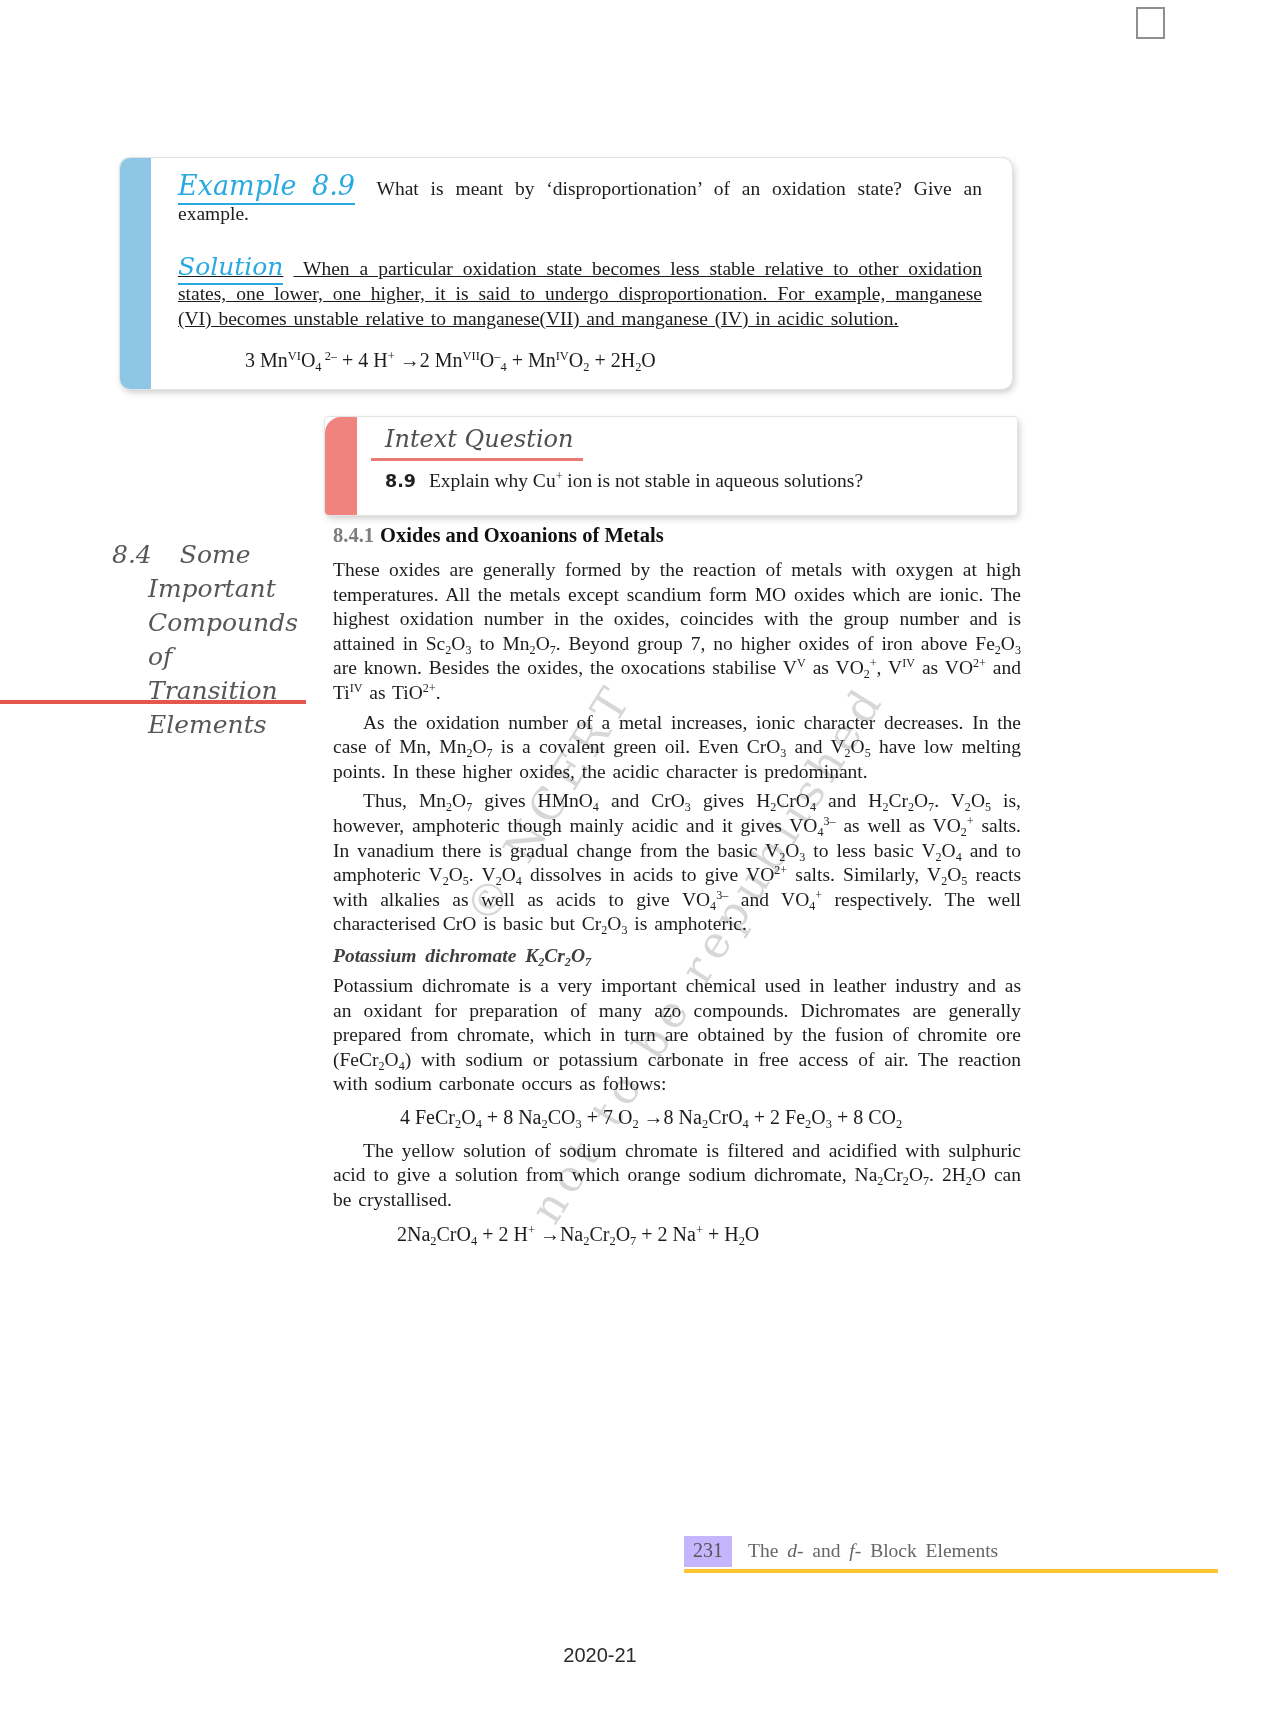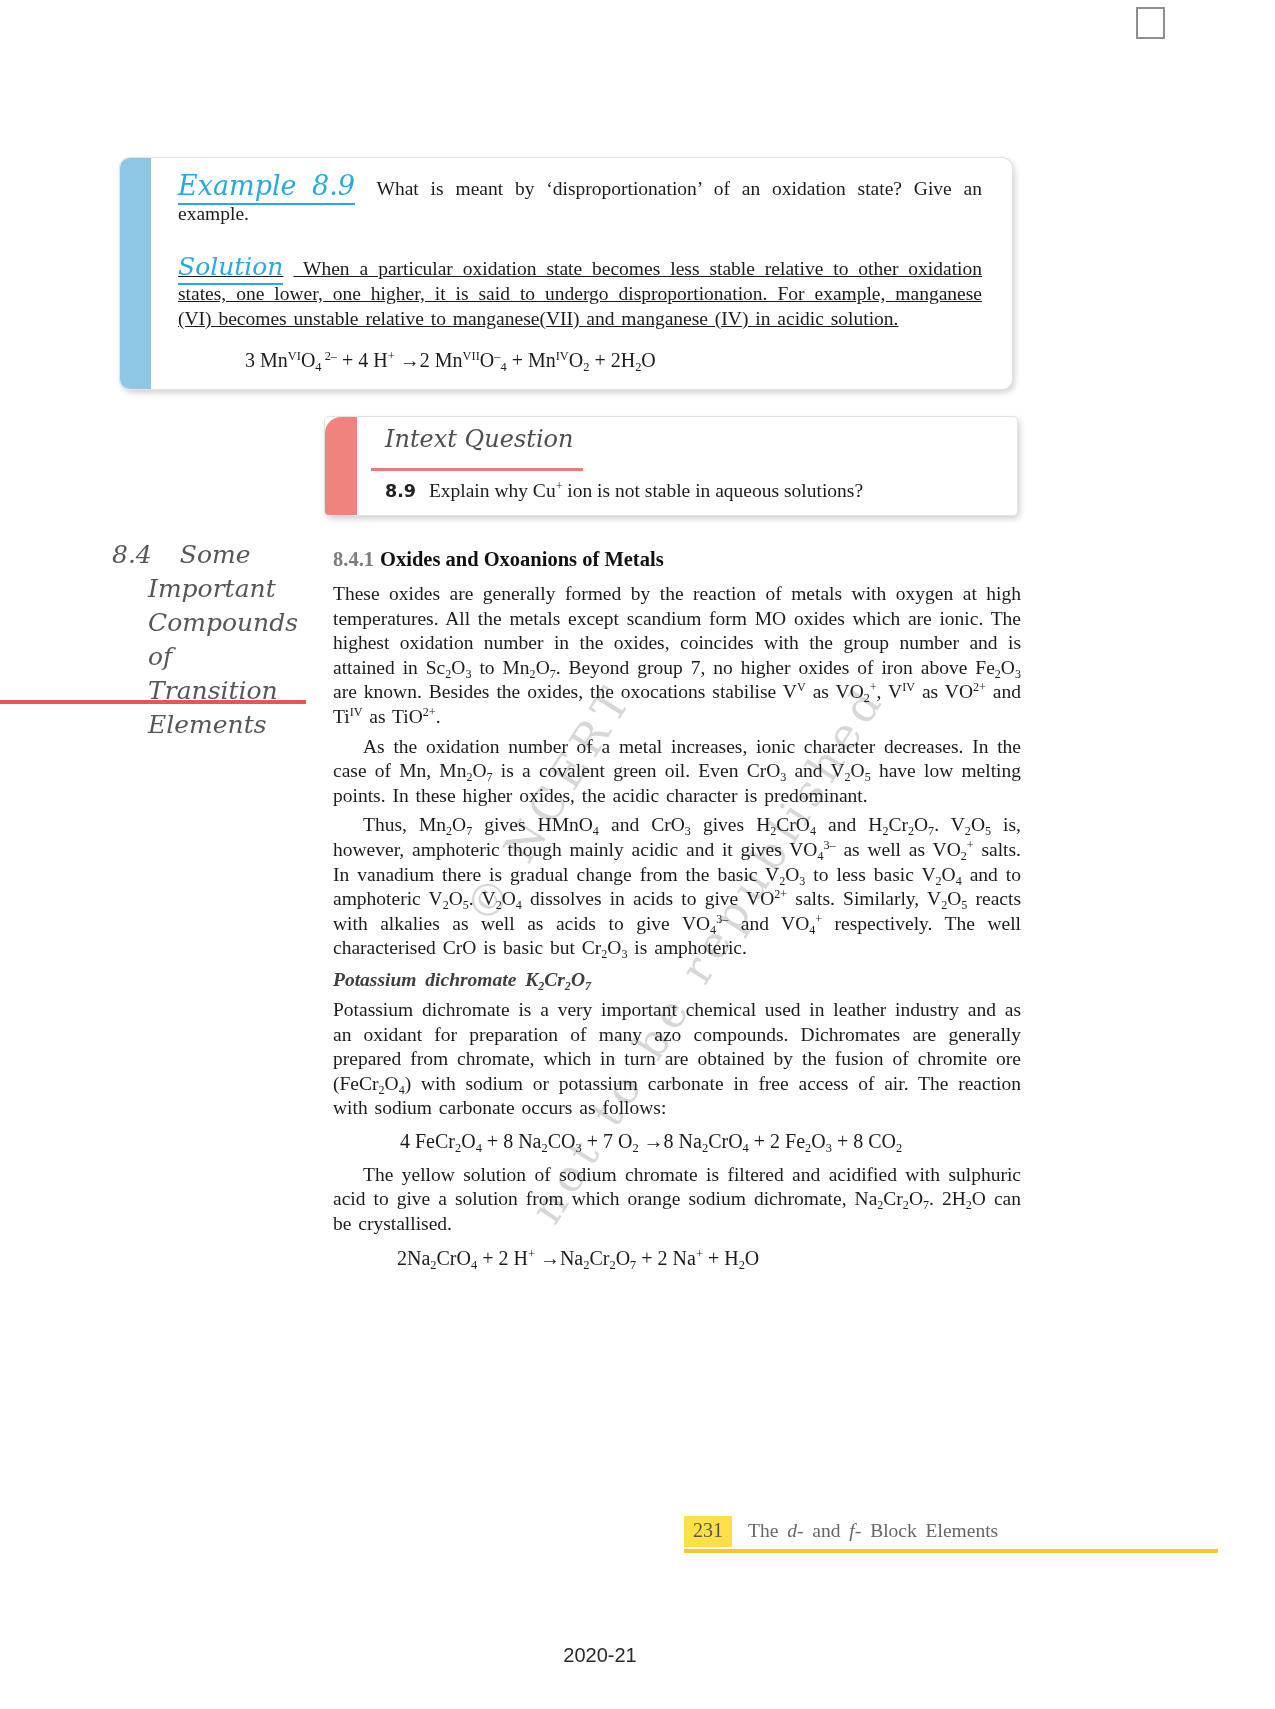--- a/index.html
+++ b/index.html
@@ -57,60 +57,60 @@
     box-shadow:0 0 0 1px #e3e3e3, 2px 3px 7px rgba(0,0,0,0.22);
   }
   .intext-accent {
     position:absolute; left:0; top:0; width:32px; height:100%;
     background:#f1837e; border-radius:16px 0 0 4px;
   }
   .intext-content { position:relative; padding:8px 20px 10px 60px; }
   .intext-heading {
     display:inline-block; font-family:"DejaVu Serif", serif; font-style:italic;
     color:#4f4f4f; font-size:24px; min-width:212px; margin-left:-14px; padding-left:14px;
-    border-bottom:3px solid #e87b72; padding-bottom:15px;
+    border-bottom:3px solid #e87b72; padding-bottom:5px;
   }
   .intext-question { margin-top:9px; font-size:19.5px; }
   .intext-question .qnum { font-weight:bold; margin-right:8px; font-family:"DejaVu Sans", sans-serif; font-size:17.5px; color:#222; }
 
   
   .sidebar {
     position:absolute; left:112px; top:538px; width:215px;
     font-family:"DejaVu Serif", serif; font-style:italic; color:#575757;
     font-size:25px; line-height:34px;
   }
   .sb-num { margin-right:28px; }
   .sb-line { margin-left:36px; }
   .sb-line.first { margin-left:0; }
   .red-rule {
     position:absolute; left:0; top:700px; width:306px; height:4px; background:#e4574f;
   }
 
   
-  .main-col { position:absolute; left:333px; top:548px; width:688px; }
+  .main-col { position:absolute; left:333px; top:524px; width:688px; }
   .subsection { font-size:20.5px; margin-bottom:11px; font-weight:bold; }
   .sub-num { color:#7d7d7d; margin-right:6px; }
   .sub-title { color:#111; }
   .body-para {
     font-size:19.5px; line-height:24.6px; text-align:justify;
     word-spacing:2px; margin-bottom:5px;
   }
   .body-para.indent { text-indent:30px; }
   .mini-heading {
     font-size:19.5px; font-weight:bold; font-style:italic; color:#3f3f3f;
     margin:8px 0 7px 0; word-spacing:4px;
   }
   .eq2 { margin:7px 0 9px 67px; }
   .eq3 { margin:8px 0 0 64px; }
 
   
   .page-footer { position:absolute; left:684px; top:1516px; width:534px; }
   .page-num-box {
-    display:inline-block; background:#fde047; color:#555;
-    font-size:20px; padding:3px 9px 5px 9px;
+    display:inline-block; background:#c4b5fd; color:#555;
+    font-size:20px; padding:3px 9px 5px 9px;margin-top:20px;
   }
   .chapter-title { color:#666; font-size:19.5px; margin-left:12px; word-spacing:4px; }
   .footer-rule { margin-top:2px; height:4px; background:#fcc52f; width:534px; }
 
   .year { position:absolute; left:540px; top:1644px; width:120px; text-align:center;
           font-size:20px; color:#2b2b2b; font-family:"Liberation Sans", sans-serif; }
 </style>
 </head>
 <body>
 

